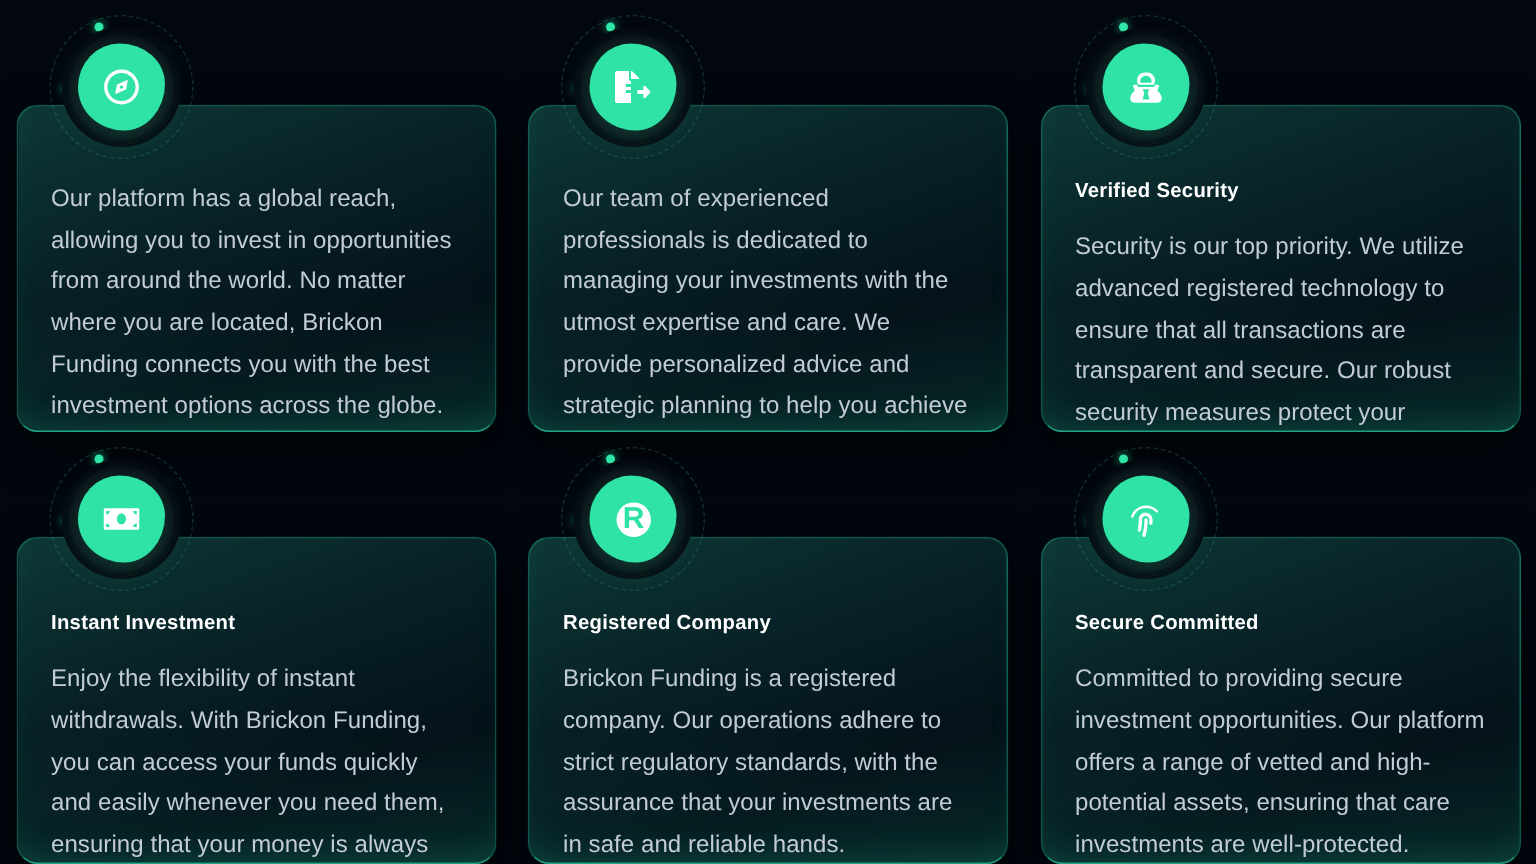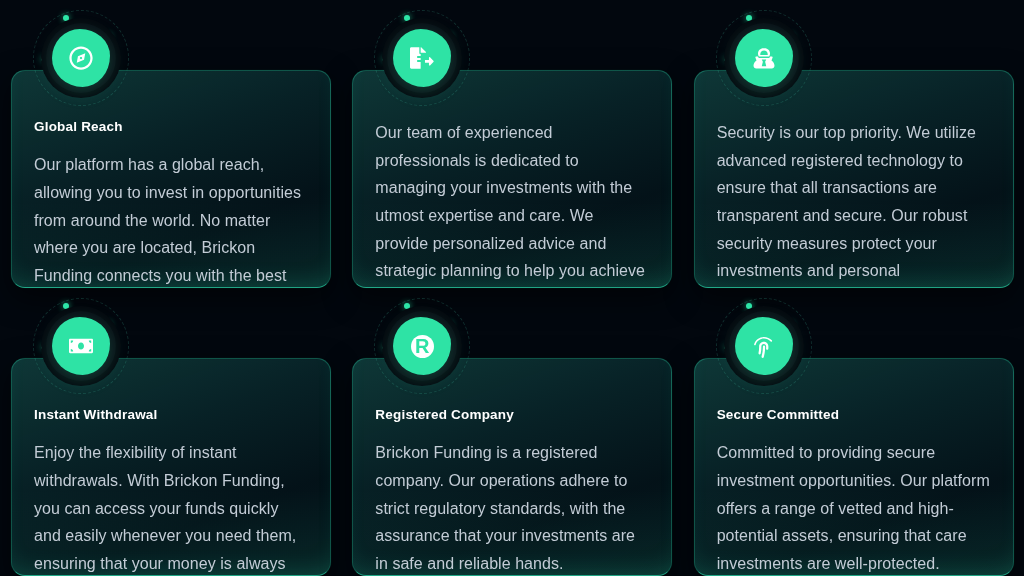--- a/index.html
+++ b/index.html
@@ -149,21 +149,20 @@
 </style>
 </head>
 <body>
 
 <div class="page">
   <div class="grid">
 
     <div class="cell">
       <div class="card">
         <div class="card-inner">
-          <div class="card-title">Global Reach</div>
           <div class="card-body">Our platform has a global reach, allowing you to invest in opportunities from around the world. No matter where you are located, Brickon Funding connects you with the best investment options across the globe.</div>
         </div>
       </div>
       <div class="icon-cluster">
         <div class="orbit orbit-1"></div>
         <div class="orbit orbit-2"></div>
         <div class="orbit-dot dot-a"></div>
         <div class="orbit-dot dot-b"></div>
         <div class="orbit-dot dot-c"></div>
         <div class="icon-ring"></div>
@@ -192,20 +191,21 @@
           <svg viewBox="0 0 576 512" aria-hidden="true">
               <path d="M384 121.9V128H256V0h6.1c6.4 0 12.5 2.5 17 7l97.9 97.9c4.5 4.5 7 10.6 7 16.9zM248 160c-13.3 0-24-10.7-24-24V0H32C14.3 0 0 14.3 0 32v448c0 17.7 14.3 32 32 32h224V352h-64c-13.3 0-24-10.7-24-24s10.7-24 24-24h64v-48h-64c-13.3 0-24-10.7-24-24s10.7-24 24-24h64v-48H248zm320 176c0-6.4-2.6-12.5-7.1-17l-80-80c-9.5-9.2-25.9-2.6-25.9 11.1V304h-96v64h96v53.9c0 13.7 16.4 20.3 25.9 11.1l80-80c4.5-4.5 7.1-10.6 7.1-17z"></path>
             </svg>
         </div>
       </div>
     </div>
 
     <div class="cell">
       <div class="card">
         <div class="card-inner">
+          <div class="card-title">Verified Security</div>
           <div class="card-body">Security is our top priority. We utilize advanced registered technology to ensure that all transactions are transparent and secure. Our robust security measures protect your investments and personal</div>
         </div>
       </div>
       <div class="icon-cluster">
         <div class="orbit orbit-1"></div>
         <div class="orbit orbit-2"></div>
         <div class="orbit-dot dot-a"></div>
         <div class="orbit-dot dot-b"></div>
         <div class="orbit-dot dot-c"></div>
         <div class="icon-ring"></div>
@@ -213,21 +213,21 @@
           <svg viewBox="0 0 448 512" aria-hidden="true">
               <path d="M383.9 308.3l23.9-62.6c4-10.5-3.7-21.7-15-21.7h-58.5c11-18 17.9-38.8 17.9-61.3v-1.8c0-61.9-50.1-112-112-112h-32c-61.9 0-112 50.1-112 112v1.8c0 22.5 6.9 43.3 17.9 61.3H55.2c-11.3 0-19 11.2-15 21.7l23.9 62.6C26.8 333.4 0 373.9 0 421.3 0 454 26 480 58.7 480h330.6c32.7 0 58.7-26 58.7-58.7 0-47.4-26.8-87.9-64.1-113zM96 224h256c0 17.7-14.3 32-32 32H128c-17.7 0-32-14.3-32-32zM224 96c44.1 0 80 35.9 80 80v1.8c0 5.5-.6 10.9-1.6 16.2H145.6c-1.1-5.3-1.6-10.7-1.6-16.2V176c0-44.1 35.9-80 80-80zm-48 192h96l-24 48 24 96h-96l24-96-24-48z"></path>
             </svg>
         </div>
       </div>
     </div>
 
     <div class="cell">
       <div class="card">
         <div class="card-inner">
-          <div class="card-title">Instant Withdrawal</div>
+          <div class="card-title">Instant Investment</div>
           <div class="card-body">Enjoy the flexibility of instant withdrawals. With Brickon Funding, you can access your funds quickly and easily whenever you need them, ensuring that your money is always within reach.</div>
         </div>
       </div>
       <div class="icon-cluster">
         <div class="orbit orbit-1"></div>
         <div class="orbit orbit-2"></div>
         <div class="orbit-dot dot-a"></div>
         <div class="orbit-dot dot-b"></div>
         <div class="orbit-dot dot-c"></div>
         <div class="icon-ring"></div>

